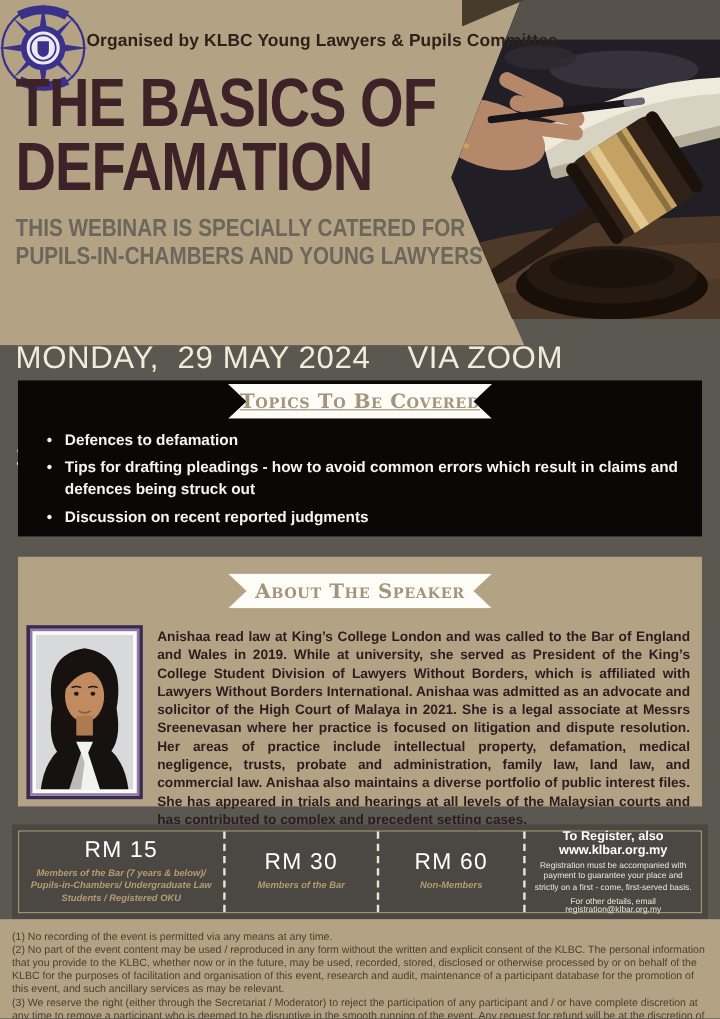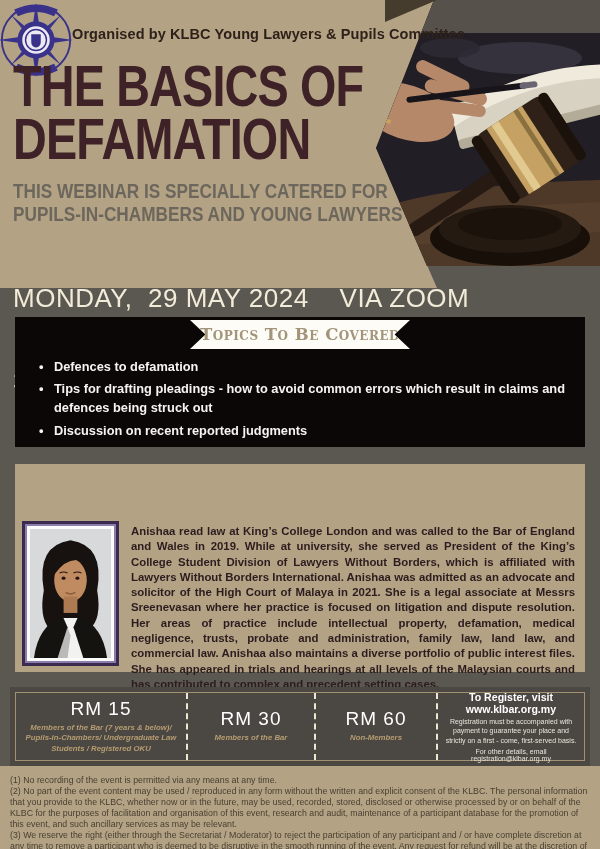--- a/index.html
+++ b/index.html
@@ -52,21 +52,21 @@
     clip-path:polygon(0 0,100% 0,93% 50%,100% 100%,0 100%,7% 50%);
     display:flex; align-items:center; justify-content:center;
     font-family:"DejaVu Serif", serif; font-variant:small-caps;
     font-weight:bold; font-size:16.5px; color:#a3947a; letter-spacing:.5px;
   }
   
   .topics-box{
     position:absolute; left:15px; top:317px; width:570px; height:130px;
     background:#0a0706;
   }
-  .topics-box .ribbon{ top:3px; }
+  .topics-box .ribbon{ top:3px;text-decoration:underline; }
   .topics-list{
     position:absolute; left:22px; top:40px; width:545px;
     list-style:none;
   }
   .topics-list li{
     position:relative; padding-left:17px; margin-bottom:3px;
     font-size:12.8px; font-weight:bold; color:#f6f4f0; line-height:1.5;
   }
   .topics-list li::before{
     content:"•"; position:absolute; left:2px; top:0; color:#f6f4f0;
@@ -216,20 +216,21 @@
   <div class="topics-box">
     <div class="ribbon">Topics To Be Covered</div>
     <ul class="topics-list">
       <li>Defences to defamation</li>
       <li>Tips for drafting pleadings - how to avoid common errors which result in claims and defences being struck out</li>
       <li>Discussion on recent reported judgments</li>
     </ul>
   </div>
 
   <div class="speaker-box">
+    <div class="ribbon">About The Speaker</div>
     <div class="photo-frame">
       <div class="photo-frame-mid">
         <svg viewBox="0 0 82 126" preserveAspectRatio="none">
           <rect width="82" height="126" fill="#d7d9db"></rect>
           <path d="M14 60 Q6 16 41 11 Q76 16 68 60 Q73 88 60 98 L20 98 Q9 86 14 60 Z" fill="#17120f"></path>
           <ellipse cx="41" cy="50" rx="16.5" ry="21" fill="#c08b60"></ellipse>
           <path d="M23 38 Q26 18 52 22 Q60 26 57 33 Q40 24 25 44 Z" fill="#17120f"></path>
           <ellipse cx="34" cy="48" rx="2" ry="1.6" fill="#221511"></ellipse>
           <ellipse cx="48" cy="48" rx="2" ry="1.6" fill="#221511"></ellipse>
           <path d="M30 43 Q34 41 38 43" stroke="#221511" stroke-width="1.2" fill="none"></path>
@@ -254,21 +255,21 @@
       </div>
       <div class="tier tier-2">
         <div class="tier-price">RM 30</div>
         <div class="tier-label">Members of the Bar</div>
       </div>
       <div class="tier tier-3">
         <div class="tier-price">RM 60</div>
         <div class="tier-label">Non-Members</div>
       </div>
       <div class="register">
-        <div class="register-title">To Register, visit www.klbar.org.my</div>
+        <div class="register-title">To Register, also www.klbar.org.my</div>
         <div class="register-note">Registration must be accompanied with payment to guarantee your place and strictly on a first - come, first-served basis.</div>
         <div class="register-contact">For other details, email registration@klbar.org.my</div>
       </div>
     </div>
   </div>
 
   <div class="terms">
     <div class="terms-inner">
       <p>(1) No recording of the event is permitted via any means at any time.</p>
       <p>(2) No part of the event content may be used / reproduced in any form without the written and explicit consent of the KLBC. The personal information that you provide to the KLBC, whether now or in the future, may be used, recorded, stored, disclosed or otherwise processed by or on behalf of the KLBC for the purposes of facilitation and organisation of this event, research and audit, maintenance of a participant database for the promotion of this event, and such ancillary services as may be relevant.</p>

